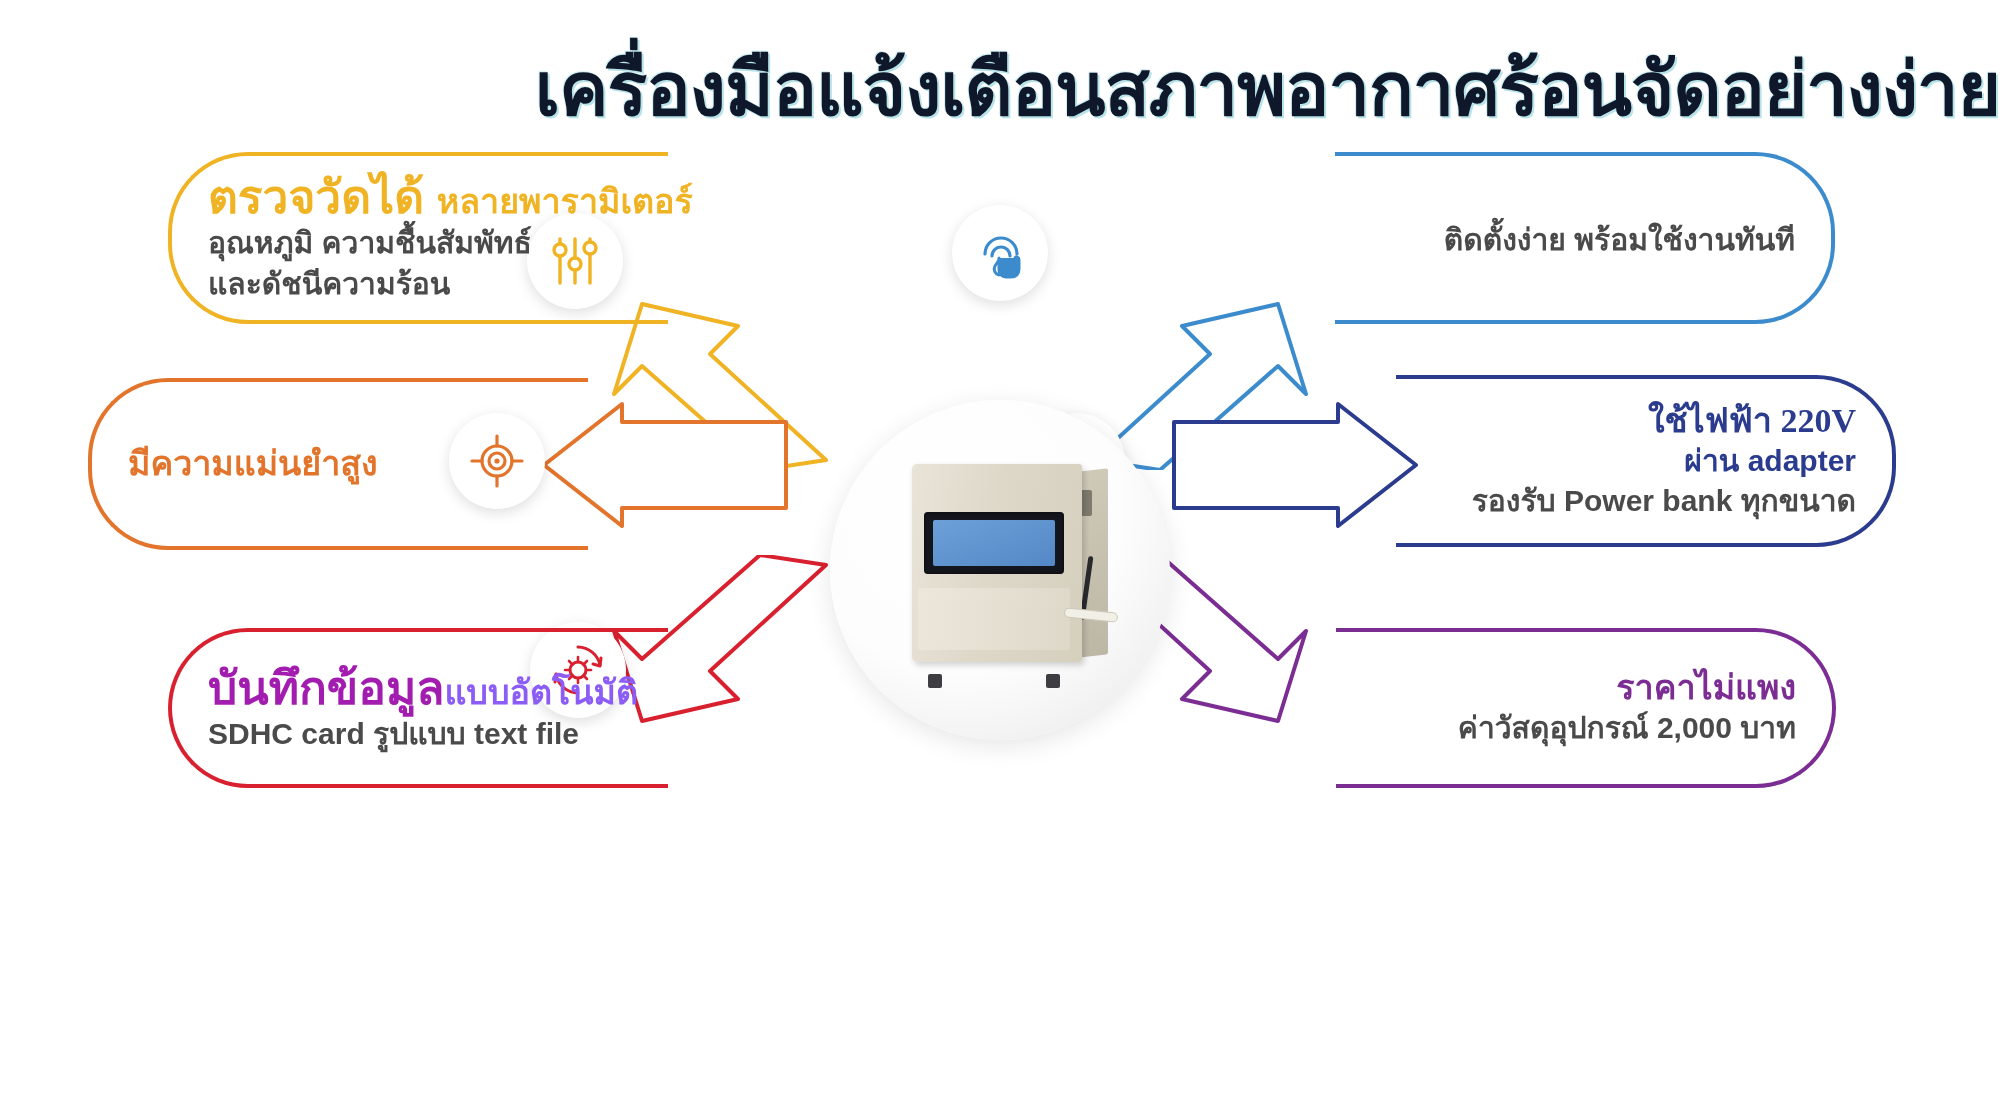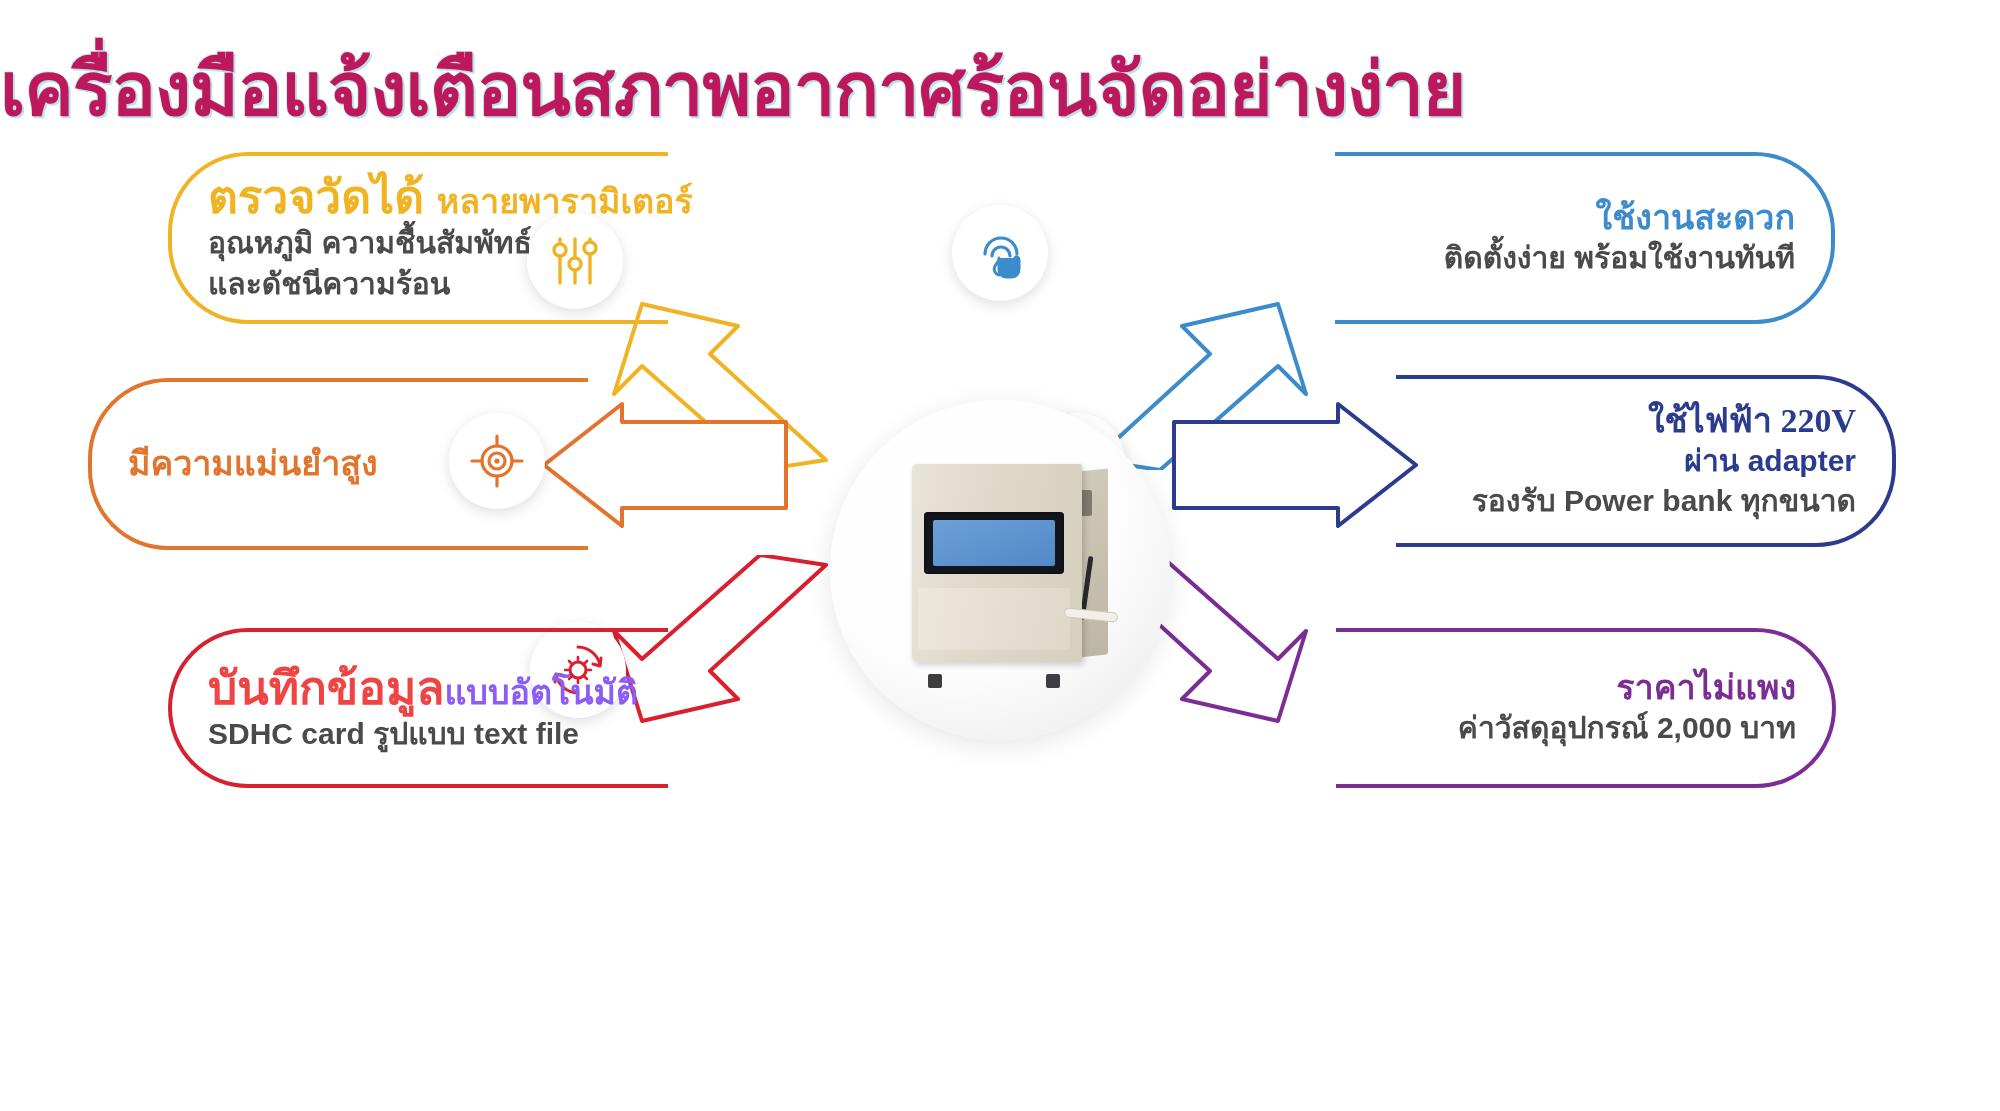--- a/index.html
+++ b/index.html
@@ -8,25 +8,25 @@
     background: #ffffff;
     font-family: "Liberation Sans", "DejaVu Sans", sans-serif;
     overflow: hidden;
   }
   #stage { position: relative; width: 2000px; height: 1111px; background: #fff; }
 
   
   .title {
     position: absolute;
     left: 0; top: 30px; width: 2000px;
-    text-align: left;
+    text-align: right;
     font-size: 74px;
     font-weight: 700;
     letter-spacing: -1px;
-    color: #be185d;
+    color: #0f172a;
     text-shadow: 2px 2px 0 #b8e3e8, -1px -1px 0 #cfeff3;
     white-space: nowrap;
   }
 
   
   .card { position: absolute; }
   .card .bracket {
     position: absolute; inset: 0;
     border: 4px solid currentColor;
     pointer-events: none;
@@ -72,21 +72,21 @@
   #card-params   { left: 168px; top: 152px;  width: 500px;  height: 172px; color: #f0b323; }
   #card-accuracy { left:  88px; top: 378px;  width: 500px;  height: 172px; color: #e2742b; }
   #card-logging  { left: 168px; top: 628px;  width: 500px;  height: 160px; color: #d8202f; }
   #card-easy     { left: 1335px; top: 152px; width: 500px;  height: 172px; color: #3c8ccd; }
   #card-power    { left: 1396px; top: 375px; width: 500px;  height: 172px; color: #2b3c8f; }
   #card-price    { left: 1336px; top: 628px; width: 500px;  height: 160px; color: #7b2d93; }
 
   #card-params   .lead { color: #f0b323; }
   #card-params   .strong { color: #f0b323; }
   #card-accuracy .strong { color: #e2742b; }
-  #card-logging  .lead { color: #ef4444; }
+  #card-logging  .lead { color: #a21caf; }
   #card-logging  .strong { color: #8b5cf6; }
   #card-easy     .strong { color: #3c8ccd; }
   #card-power    .strong { color: #2b3c8f; font-family: Liberation Serif, serif; }
   #card-price    .strong { color: #7b2d93; margin-top: 8px; }
 
   
   #center-photo {
     position: absolute;
     left: 830px; top: 400px;
     width: 340px; height: 340px;
@@ -324,23 +324,20 @@
       <div class="headline">
         <span class="lead">บันทึกข้อมูล</span><span class="strong">แบบอัตโนมัติ</span>
       </div>
       <div class="sub mono">SDHC card รูปแบบ text file</div>
     </div>
   </div>
 
   <div class="card right" id="card-easy">
     <div class="bracket"></div>
     <div class="txt">
-      <div class="headline">
-        <span class="strong">ใช้งานสะดวก</span>
-      </div>
       <div class="sub">ติดตั้งง่าย พร้อมใช้งานทันที</div>
     </div>
   </div>
 
   <div class="card right" id="card-power">
     <div class="bracket"></div>
     <div class="txt">
       <div class="headline">
         <span class="strong">ใช้ไฟฟ้า 220V</span>
       </div>

